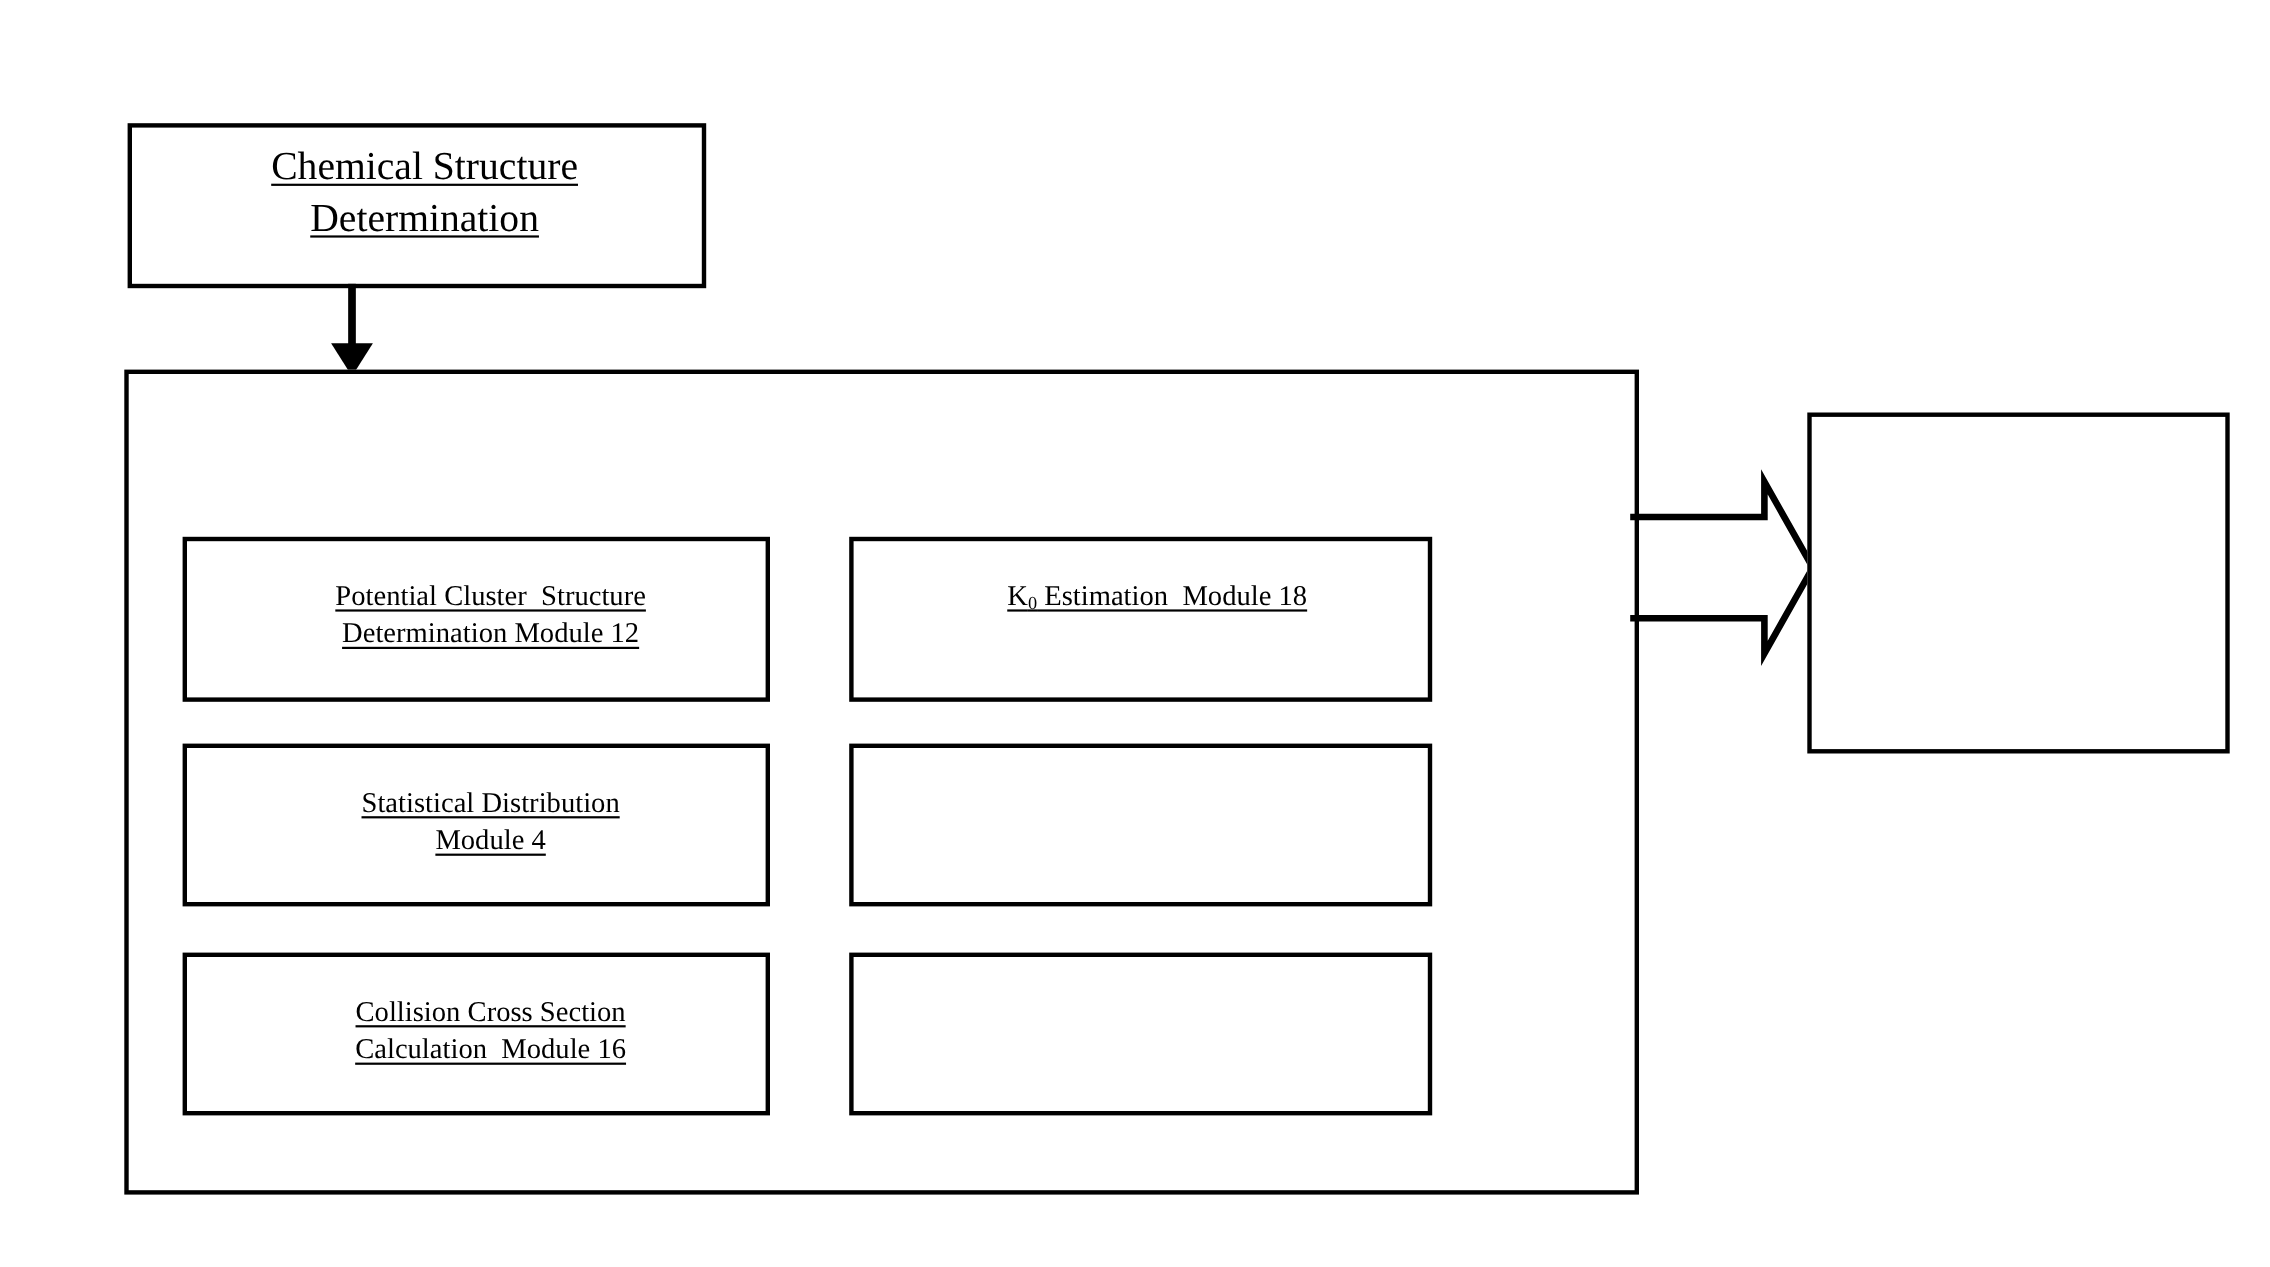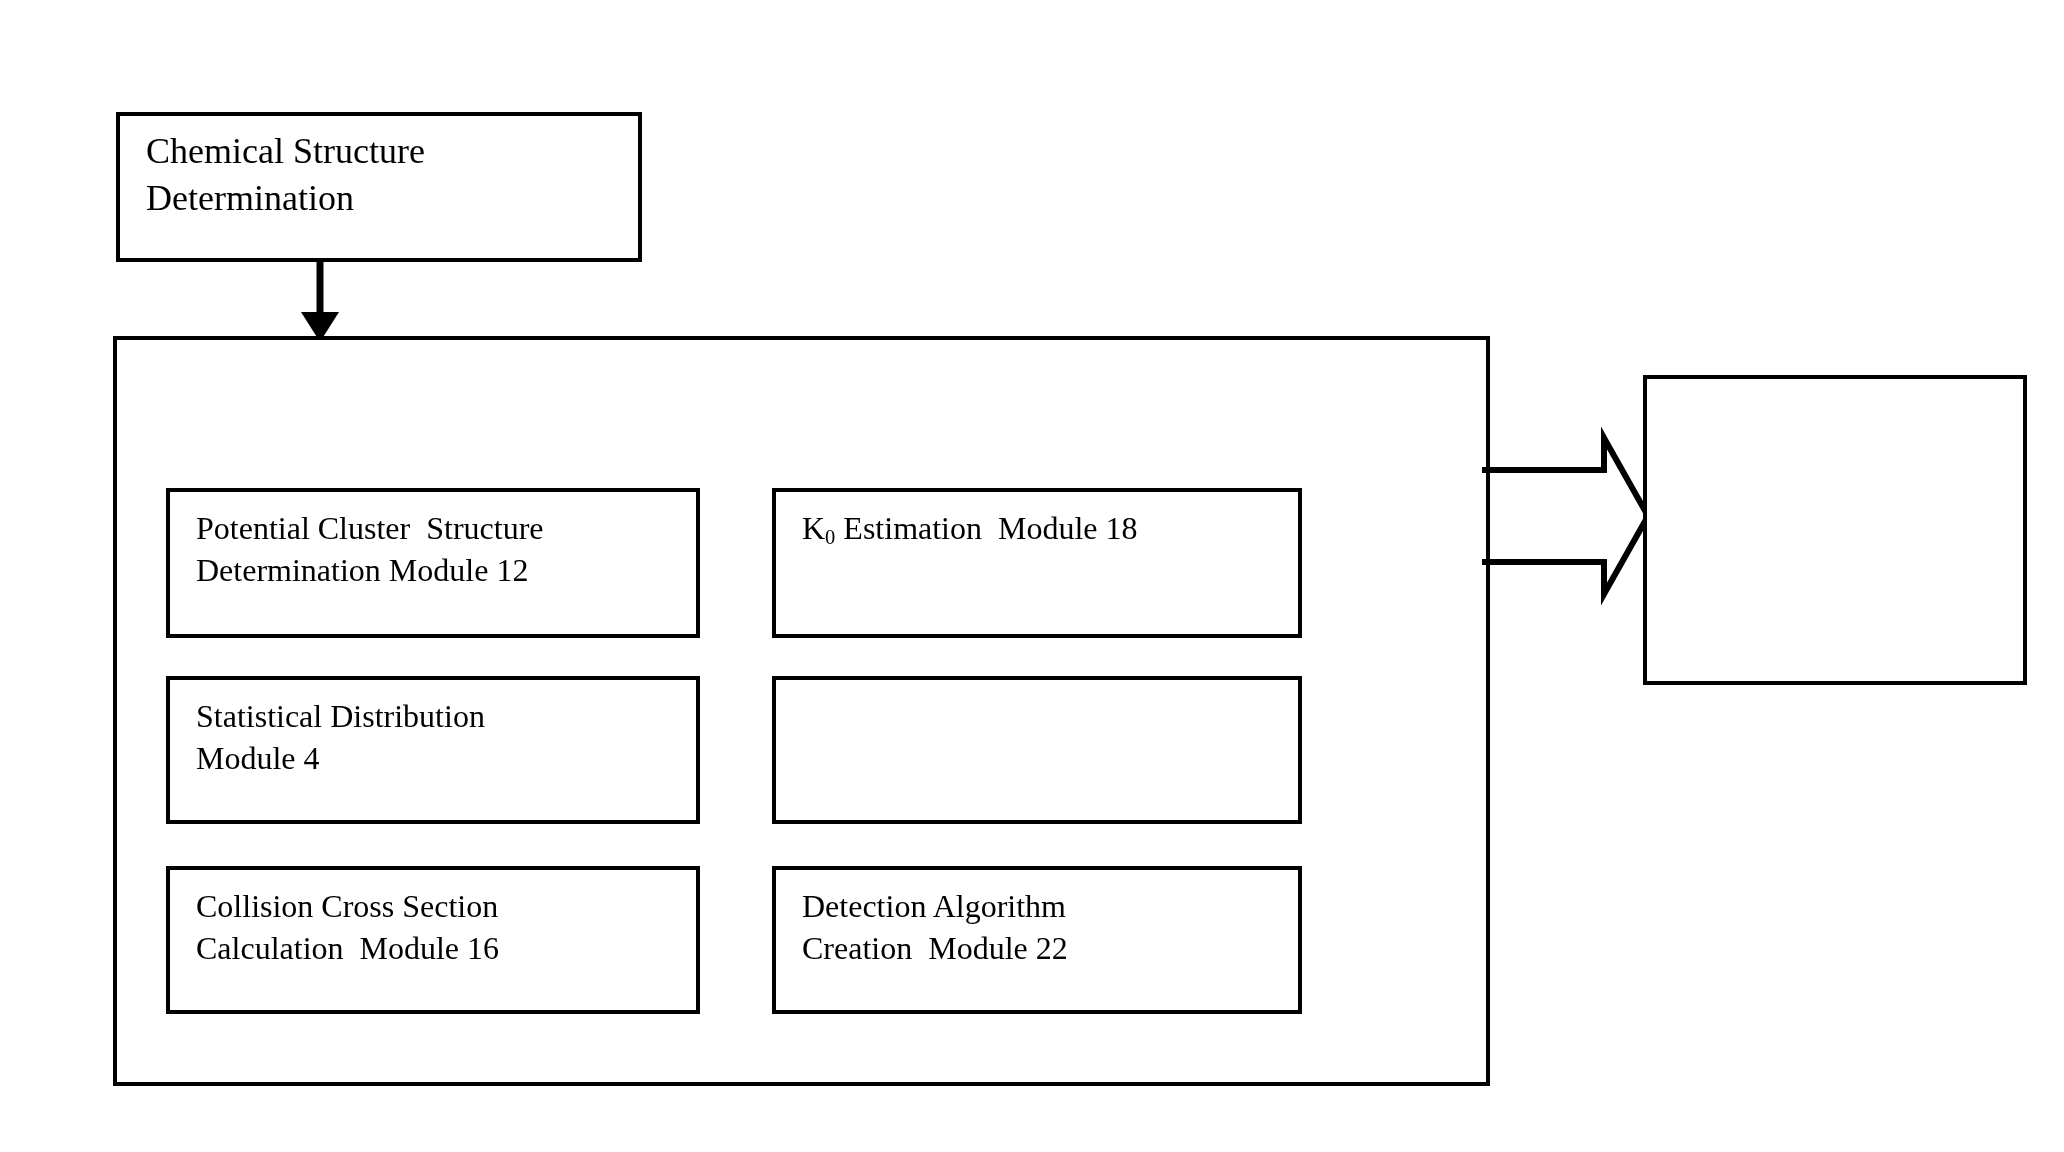--- a/index.html
+++ b/index.html
@@ -26,22 +26,24 @@
     background: #ffffff;
   }
   .box-text {
     position: absolute;
     box-sizing: border-box;
     line-height: 1.30;
     white-space: pre;
     color: #000000;
   }
   .u {
+    text-decoration: underline;
     text-underline-offset: 4px;
     text-decoration-thickness: 2px;
+    text-align: center;
   }
 
   
   #config-system-box {
     left: 113px;
     top: 336px;
     width: 1377px;
     height: 750px;
   }
   #config-system-title {
@@ -81,24 +83,25 @@
   
   .module-box {
     position: absolute;
     box-sizing: border-box;
     border: 4px solid #000000;
     background: #ffffff;
   }
   .module-text {
     position: absolute;
     box-sizing: border-box;
-    font-size: 32px;
+    font-size: 26px;
     line-height: 1.30;
     white-space: pre;
     color: #000000;
+    margin-top: 17px;
   }
   
   .col-left  { left: 166px;  width: 534px; }
   .col-right { left: 772px;  width: 530px; }
   .col-left-txt  { left: 196px; width: 500px; }
   .col-right-txt { left: 802px; width: 500px; }
 
   .row1 { top: 488px;  height: 150px; }
   .row2 { top: 676px;  height: 148px; }
   .row3 { top: 866px;  height: 148px; }
@@ -157,22 +160,20 @@
   <div class="module-box col-left row3"></div>
   <div class="module-text u col-left-txt row3-txt">Collision Cross Section
 Calculation  Module 16</div>
 
   <div class="module-box col-right row1"></div>
   <div class="module-text u col-right-txt row1-txt"><span>K</span><sub>0</sub><span> Estimation  Module 18</span></div>
 
   <div class="module-box col-right row2"></div>
 
   <div class="module-box col-right row3"></div>
-  <div class="module-text u col-right-txt row3-txt">Detection Algorithm
-Creation  Module 22</div>
 
   <svg class="arrow-svg" id="arrow-config-to-ims" viewBox="0 0 176 172">
     <path d="M 0,40 L 122,40 L 122,8 L 166,86 L 122,164 L 122,132 L 0,132" fill="none" stroke="#000000" stroke-width="6" stroke-linejoin="miter" stroke-linecap="butt"></path>
   </svg>
 
   <div class="box" id="ion-mobility-box"></div>
 
 </div>
 
 </body></html>

